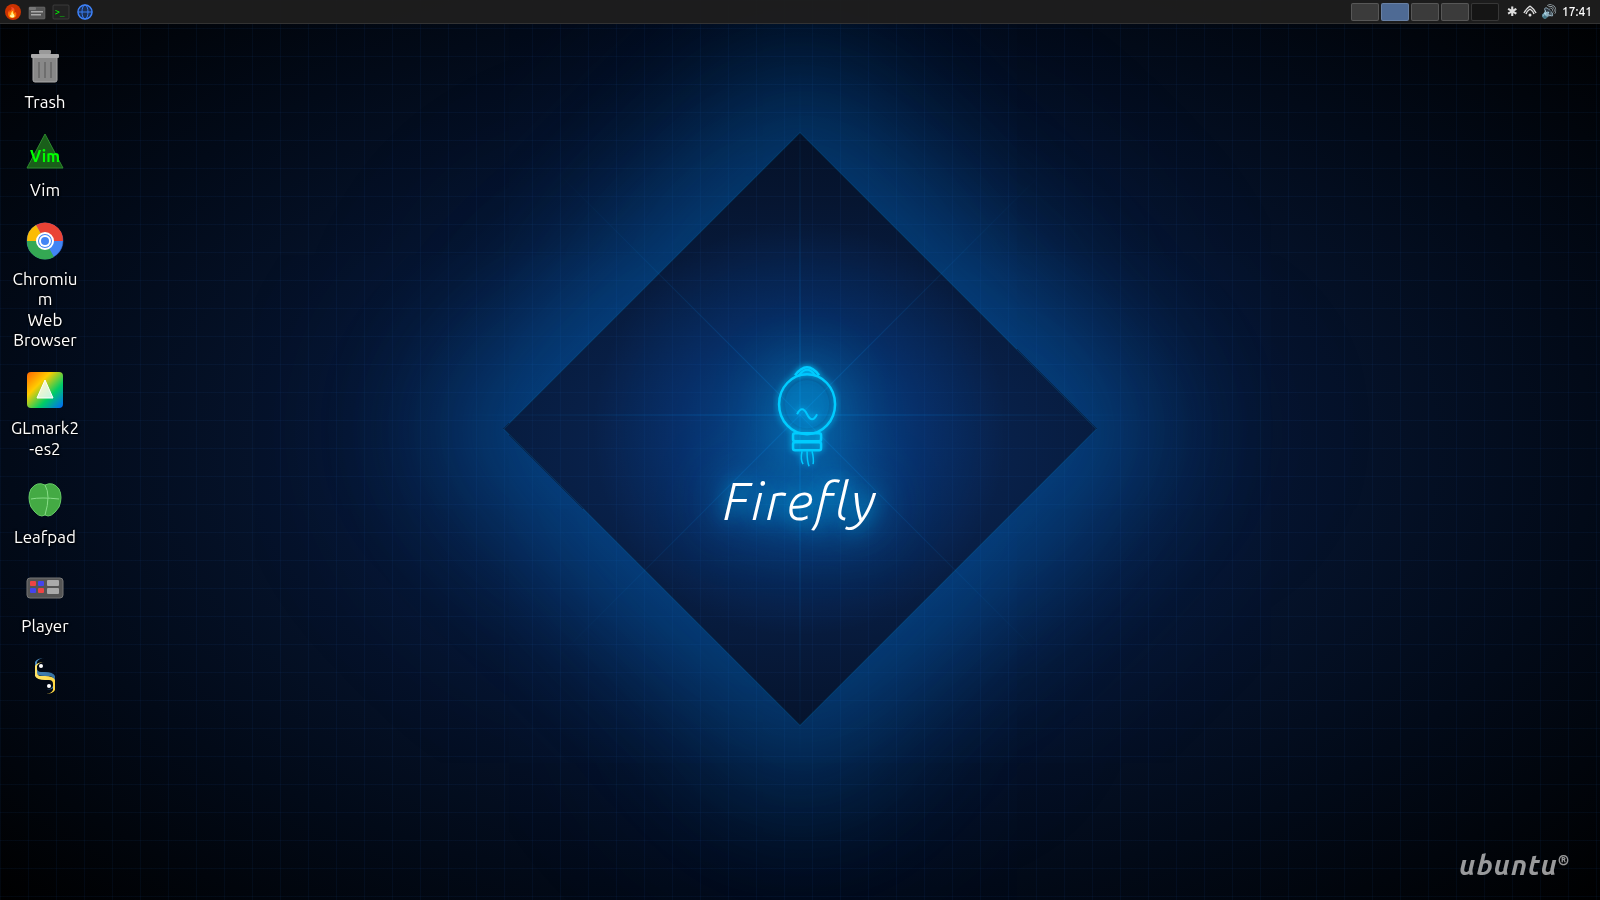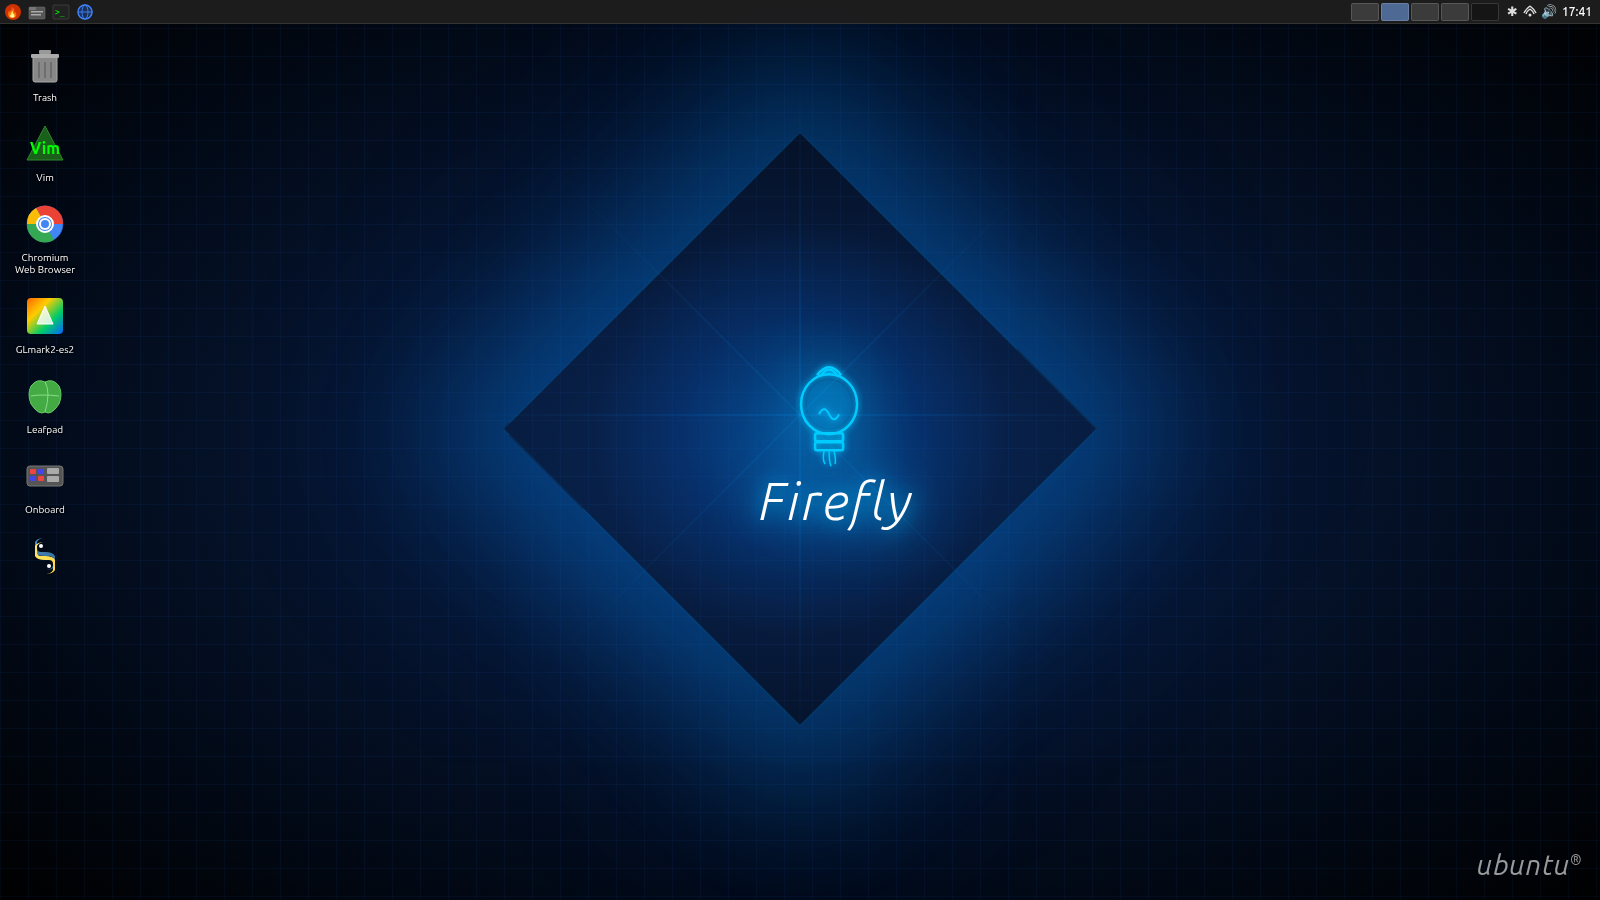--- a/index.html
+++ b/index.html
@@ -116,23 +116,22 @@
       transform: translate(-50%, -50%);
     }
 
     
     .firefly-logo {
       position: absolute;
       top: 50%;
       left: 50%;
       transform: translate(-50%, -58%);
       z-index: 2;
-      text-align: left;
+      text-align: right;
       filter: drop-shadow(0 0 30px rgba(0,200,255,0.8));
-      margin-left: 36px;
     }
 
     .firefly-logo svg {
       width: 140px;
       height: 140px;
     }
 
     .firefly-text {
       font-size: 52px;
       font-weight: 300;
@@ -246,36 +245,36 @@
       width: 48px;
       height: 48px;
       display: flex;
       align-items: center;
       justify-content: center;
       margin-bottom: 4px;
     }
 
     .desktop-icon .icon-label {
       color: #fff;
-      font-size: 10px;
+      font-size: 17px;
       text-shadow: 1px 1px 2px #000, -1px -1px 2px #000;
       line-height: 1.2;
       max-width: 80px;
       word-break: break-word;
     }
 
     
     .ubuntu-logo {
       position: absolute;
       bottom: 20px;
-      right: 18px;
+      right: 30px;
       z-index: 10;
       color: rgba(255,255,255,0.6);
       font-size: 28px;
-      font-weight: 400;
+      font-weight: 700;
       letter-spacing: 1px;
       font-style: italic;
     }
 
     .ubuntu-logo sup {
       font-size: 14px;
       vertical-align: super;
     }
   </style>
 </head>
@@ -467,21 +466,21 @@
           <rect x="4" y="12" width="36" height="20" rx="3" fill="#555" stroke="#777" stroke-width="1"></rect>
 
           <rect x="7" y="15" width="6" height="5" rx="1" fill="#e44"></rect>
           <rect x="15" y="15" width="6" height="5" rx="1" fill="#44e"></rect>
           <rect x="7" y="22" width="6" height="5" rx="1" fill="#44e"></rect>
           <rect x="15" y="22" width="6" height="5" rx="1" fill="#e44"></rect>
           <rect x="24" y="14" width="12" height="6" rx="1" fill="#aaa"></rect>
           <rect x="24" y="22" width="12" height="6" rx="1" fill="#aaa"></rect>
         </svg>
       </div>
-      <span class="icon-label">Onboard</span>
+      <span class="icon-label">Player</span>
     </div>
 
     <div class="desktop-icon">
       <div class="icon-img">
         <svg width="44" height="44" viewBox="0 0 44 44">
           <defs>
             <linearGradient id="pyblue" x1="0%" y1="0%" x2="100%" y2="100%">
               <stop offset="0%" style="stop-color:#4b8bbe"></stop>
               <stop offset="100%" style="stop-color:#306998"></stop>
             </linearGradient>

